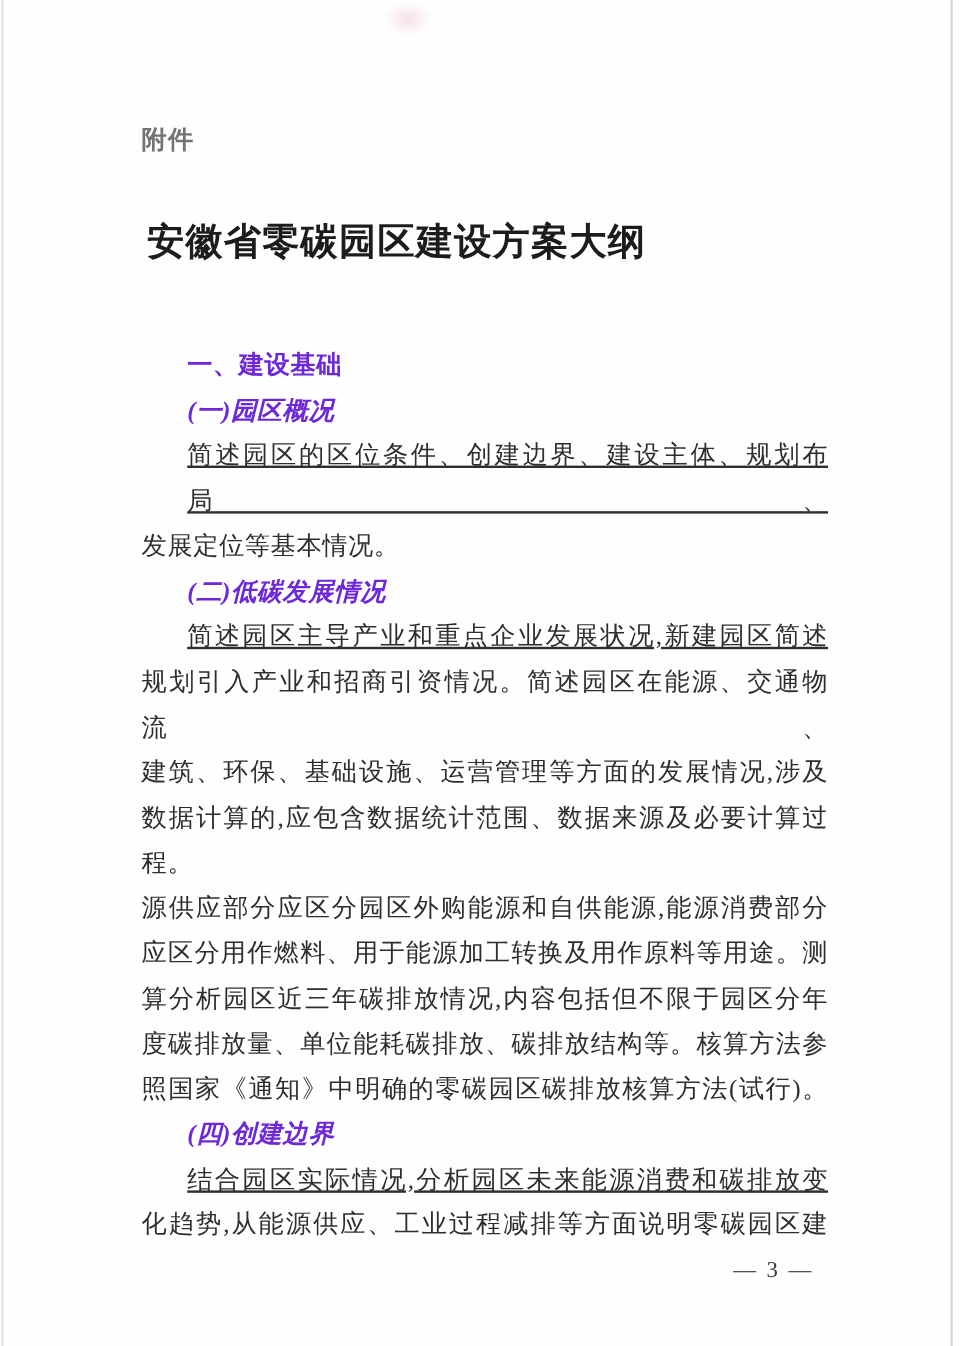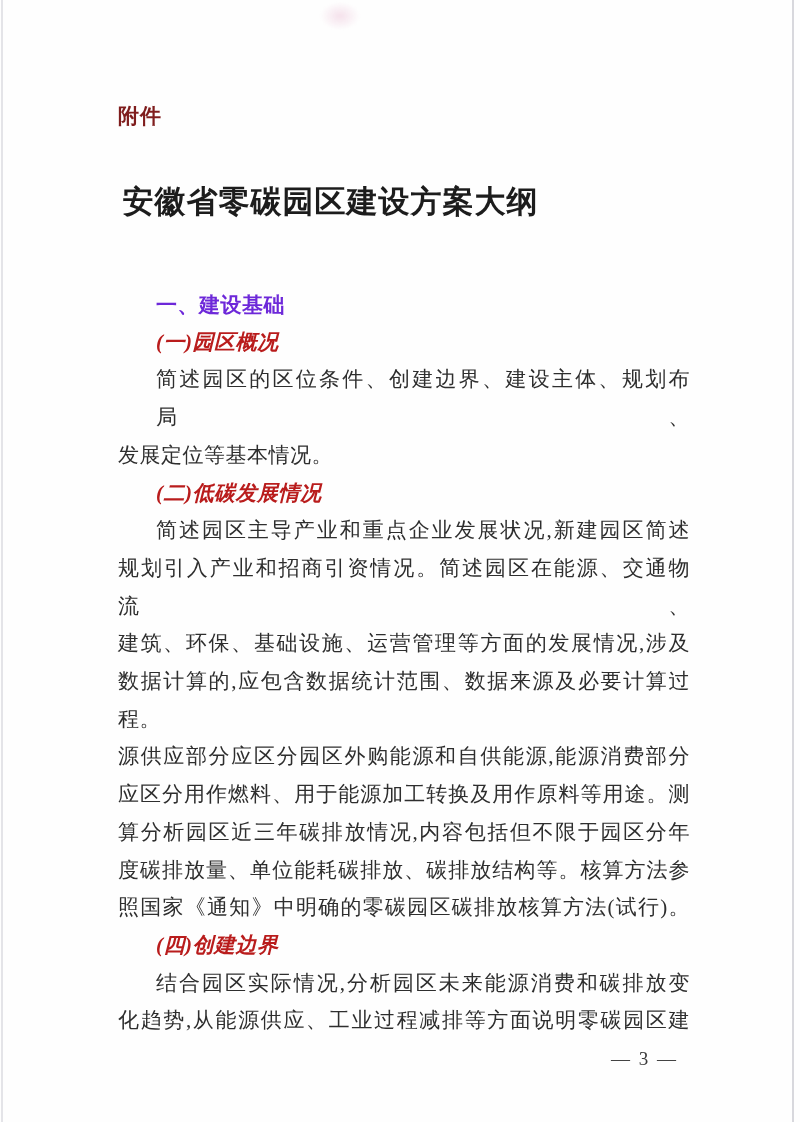--- a/index.html
+++ b/index.html
@@ -24,41 +24,41 @@
     background: #d8d8dd;
   }
   .smudge {
     position: absolute; left: 320px; top: 2px; width: 40px; height: 28px;
     background: radial-gradient(ellipse at center, rgba(224,158,192,0.30), rgba(224,158,192,0) 70%);
     filter: blur(1px);
   }
   .attachment {
     position: absolute; left: 118px; top: 102px;
     font-family: "Liberation Sans", "DejaVu Sans", sans-serif;
-    font-weight: bold; font-size: 21px; letter-spacing: 1px; color: #7f1d1d;
+    font-weight: bold; font-size: 21px; letter-spacing: 1px; color: #737373;
   }
   .doc-title {
     position: absolute; left: 0; top: 181px; width: 661px;
     text-align: center;
     font-weight: bold; font-size: 31px; letter-spacing: 1px; color: #1c1c1c;
   }
   .content {
     position: absolute; left: 118px; top: 286px; width: 572px;
     font-size: 21px; line-height: 37.7px;
     letter-spacing: 0.5px;
   }
   .line { text-align: justify; text-justify: inter-character; }
   .line.fill { text-align-last: justify; }
-  .line.indent { padding-left: 38px; }
+  .line.indent { padding-left: 38px; text-decoration: underline; }
   .h1 {
     font-family: "Liberation Sans", "DejaVu Sans", sans-serif;
     font-weight: bold; padding-left: 38px; color: #6d28d9;
   }
   .h2 {
-    font-weight: bold; font-style: italic; padding-left: 38px; color: #b91c1c;
+    font-weight: bold; font-style: italic; padding-left: 38px; color: #6d28d9;
   }
   .footer {
     position: absolute; top: 1048px; right: 122px;
     font-size: 19px; letter-spacing: 2px; color: #3a3a3a;
   }
 </style>
 </head>
 <body>
 
 <div class="page">

